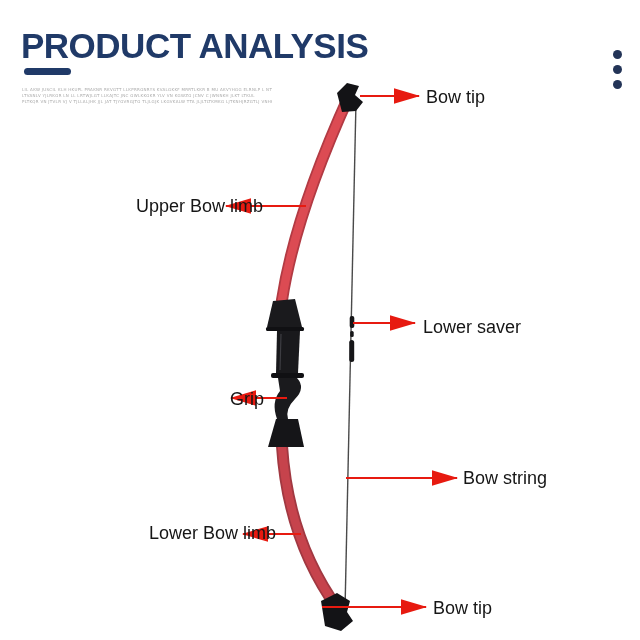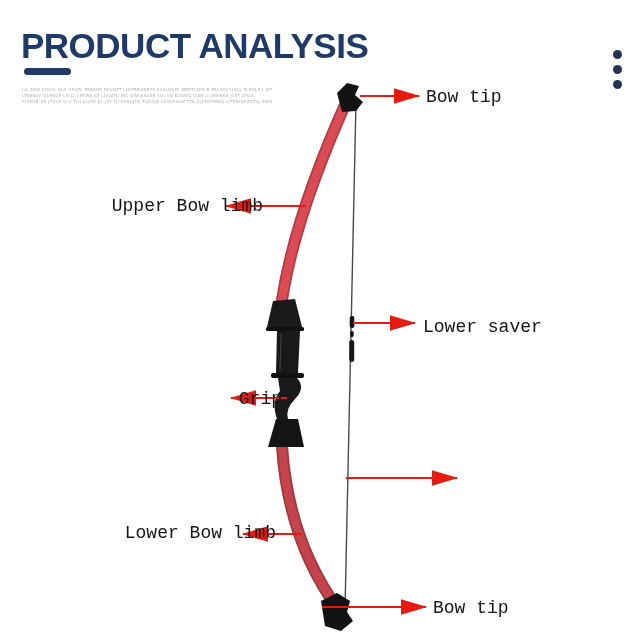--- a/index.html
+++ b/index.html
@@ -33,21 +33,21 @@
     position:absolute;left:613px;top:50px;
     display:flex;flex-direction:column;gap:6px;align-items:center;
   }
   .kebab .dot{width:9px;height:9px;border-radius:50%;background:#233457;}
   
   .bow-svg{position:absolute;left:0;top:0;}
   .diagram-label{
     position:absolute;
     transform:translateY(-50%);
     font-size:18px;color:#161616;white-space:nowrap;
-    font-family:Liberation Mono, monospace;
+    font-family:Liberation Sans, sans-serif;
   }
   .align-right{text-align:right;}
 </style>
 </head>
 <body>
 
 <div class="canvas">
 
   <div class="title">PRODUCT ANALYSIS</div>
   <div class="title-underline"></div>
@@ -107,20 +107,21 @@
       <line x1="322" y1="607" x2="426" y2="607" marker-end="url(#ah)"></line>
     </g>
   </svg>
 
   <div class="diagram-label" style="left:426px;top:97px;">Bow tip</div>
 
   <div class="diagram-label align-right" style="right:425px;top:206px;margin-left:20px;">Upper Bow limb</div>
 
   <div class="diagram-label" style="left:423px;top:327px;">Lower saver</div>
 
-  <div class="diagram-label align-right" style="right:406px;top:399px;">Grip</div>
+  <div class="diagram-label align-right" style="right:424px;top:399px;">Grip</div>
 
+  <div class="diagram-label" style="left:463px;top:478px;">Bow string</div>
 
   <div class="diagram-label align-right" style="right:412px;top:533px;">Lower Bow limb</div>
 
   <div class="diagram-label" style="left:433px;top:608px;">Bow tip</div>
 
 </div>
 
 </body></html>

